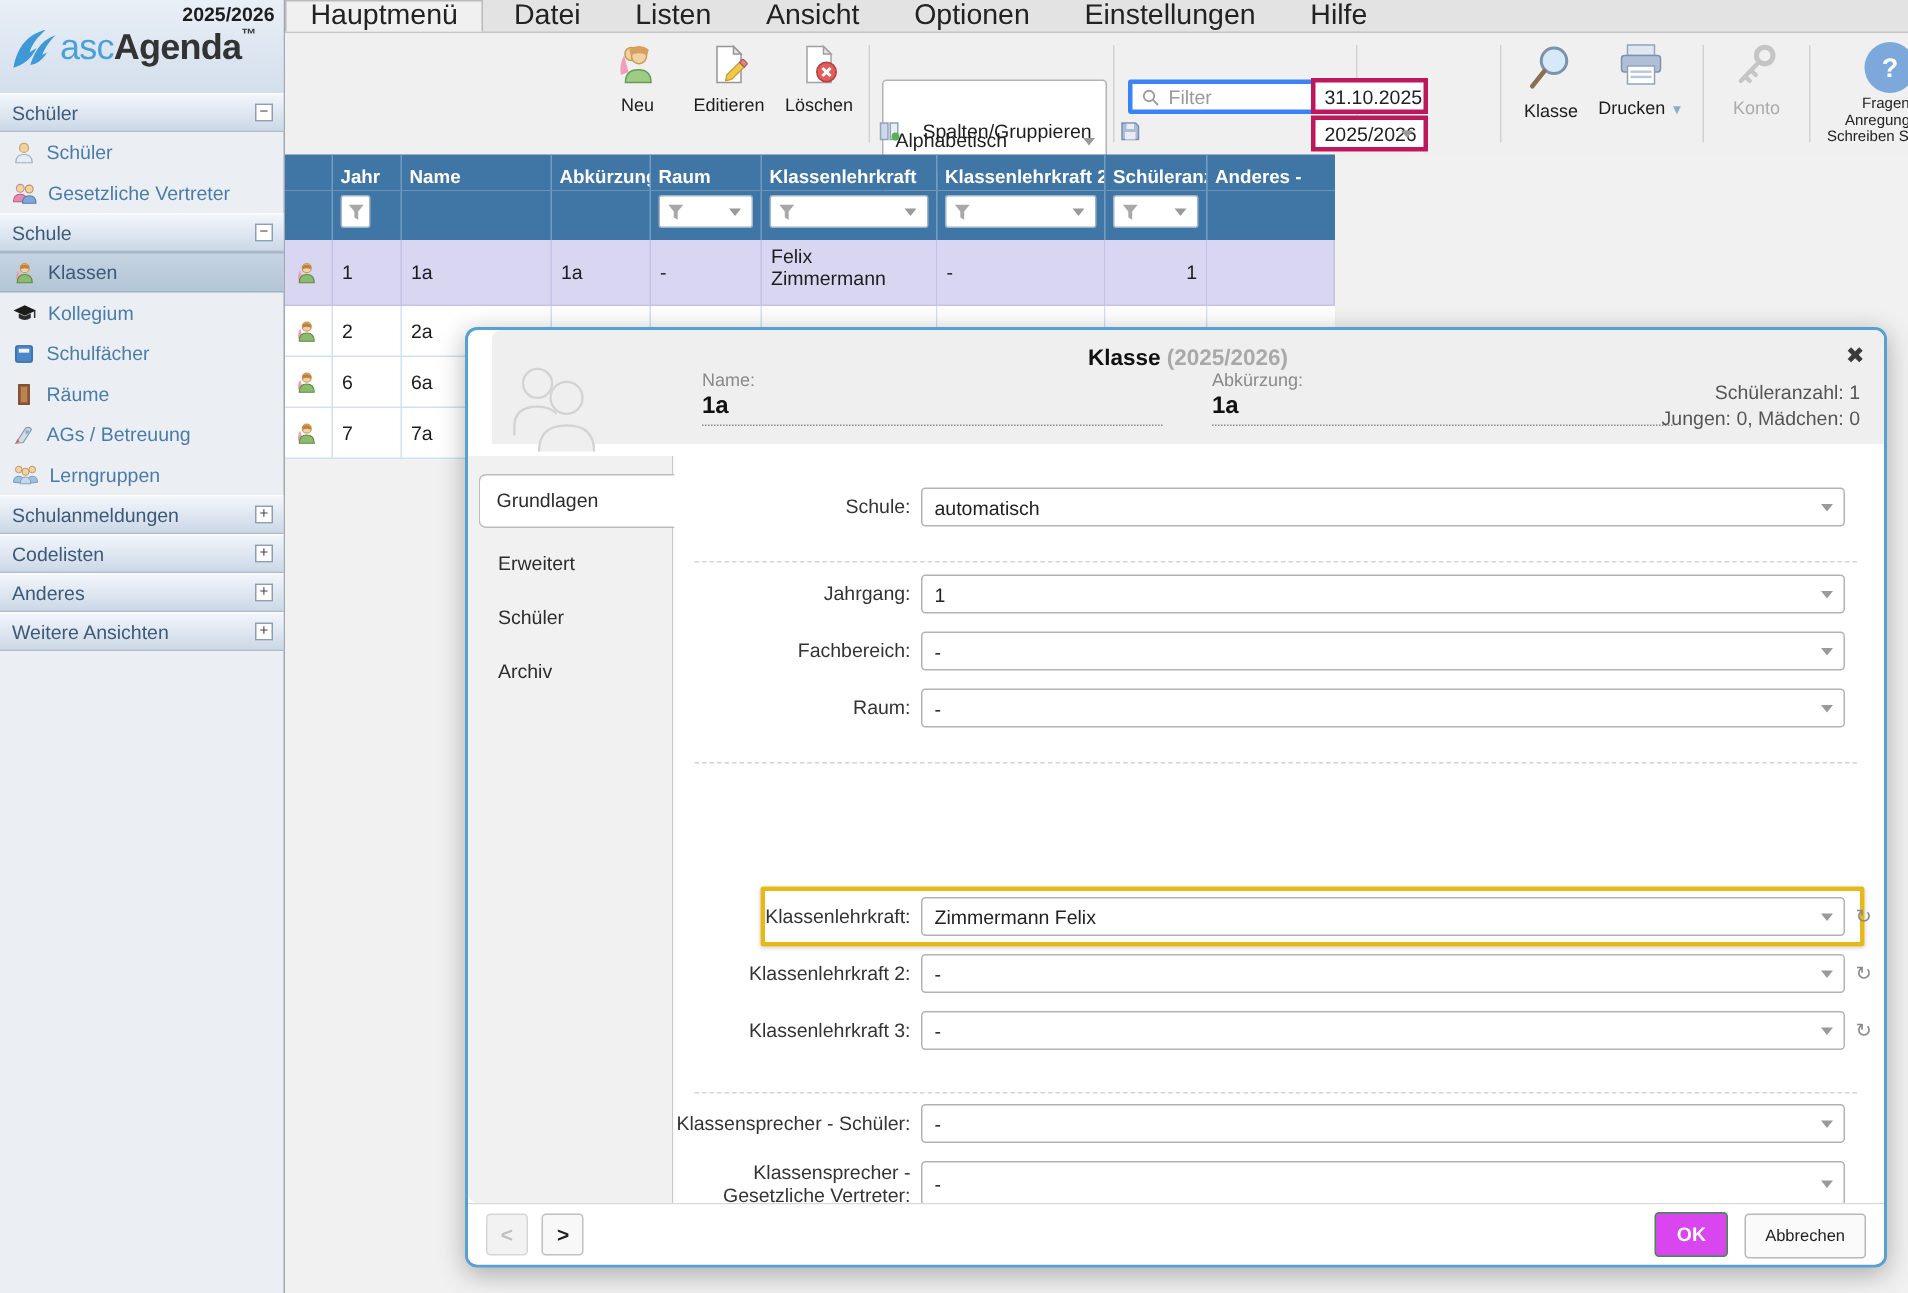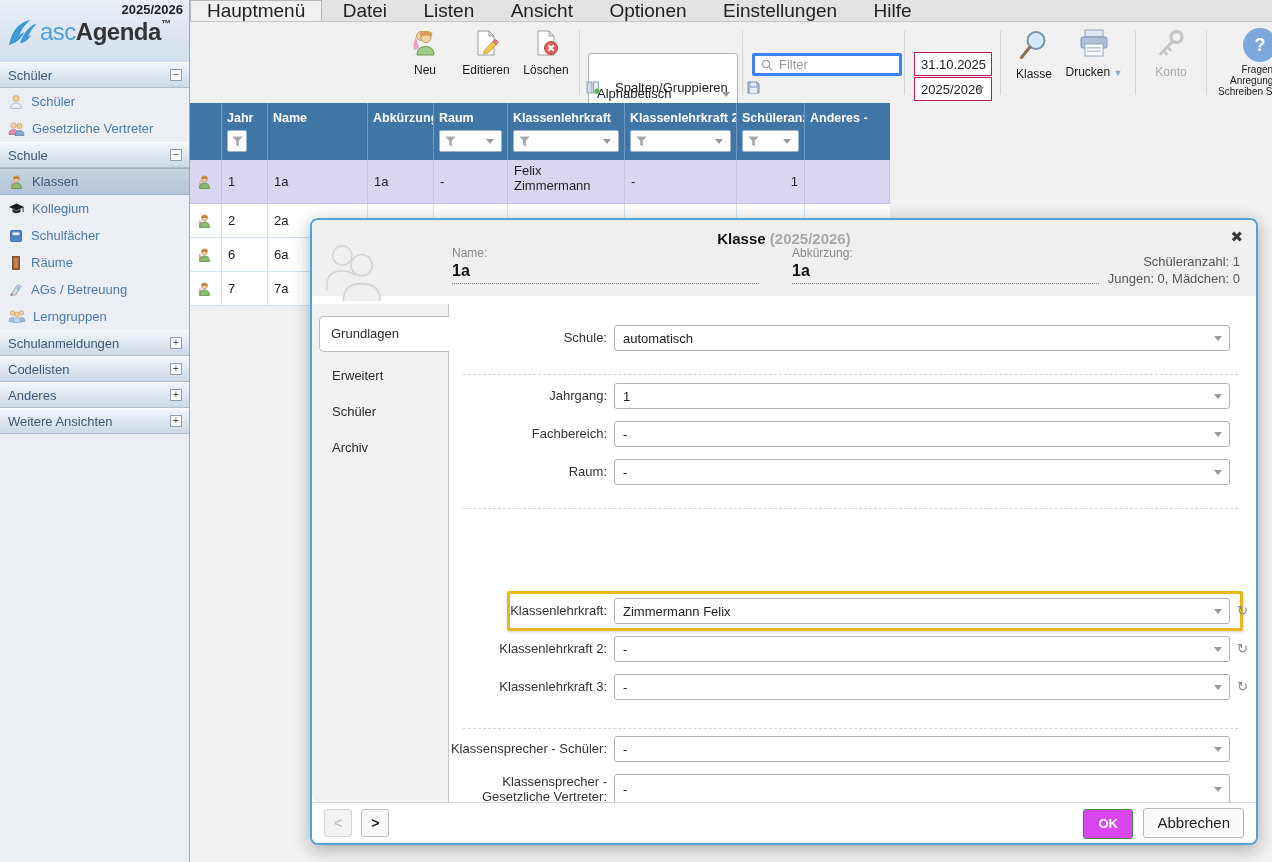--- a/index.html
+++ b/index.html
@@ -35,41 +35,41 @@
   .tb-btn .lbl{margin-top:2px;}
   .tb-btn.disabled{color:#ababab;cursor:default;}
   .sort-dd{position:absolute;left:398px;top:31px;width:150px;height:23px;}
   .dd{position:relative;background:#fff;border:1px solid #b3b3b3;border-radius:3px;height:100%;display:flex;align-items:center;padding:0 20px 0 8px;font-size:13px;color:#222;cursor:pointer;}
   .arr{position:absolute;right:7px;top:50%;margin-top:-2px;width:0;height:0;border-left:4px solid transparent;border-right:4px solid transparent;border-top:5px solid #9a9a9a;}
   .tb-line{position:absolute;left:396px;font-size:13px;color:#1d1d1d;display:flex;align-items:center;gap:15px;cursor:pointer;}
   .tb-line.gray{color:#ababab;cursor:default;}
   #filter-wrap{position:absolute;left:562px;top:31px;width:150px;height:23px;background:#fff;border:3px solid #3b82f6;border-radius:2px;display:flex;align-items:center;padding:0 6px;gap:4px;}
   #filter-wrap input{border:none;outline:none;width:100%;font-size:13px;color:#333;background:transparent;}
   #filter-wrap input::placeholder{color:#9a9a9a;}
-  .date-box{position:absolute;left:724px;width:78px;height:24px;background:#fff;border:1px solid #be185d;display:flex;align-items:center;padding:0 6px;font-size:13px;color:#222;cursor:pointer;}
+  .date-box{position:absolute;left:684px;width:78px;height:24px;background:#fff;border:3px solid #be185d;display:flex;align-items:center;padding:0 6px;font-size:13px;color:#222;cursor:pointer;}
   .qcircle{width:34px;height:34px;border-radius:50%;background:#7da8dc;color:#fff;font-size:18px;font-weight:bold;line-height:34px;text-align:center;margin:0 auto;}
   .help-txt{font-size:10px;color:#222;line-height:11px;margin-top:2px;}
 
   
   #grid{position:absolute;left:190px;top:103px;width:700px;}
   .trow{display:flex;}
   .hcell{background:#4076a6;color:#fff;font-size:12.5px;font-weight:bold;padding:8px 5px 2px 5px;border-right:1px solid #higher;border-right:1px solid #6e9cc2;overflow:hidden;white-space:nowrap;cursor:pointer;}
   .fcell{background:#4076a6;border-right:1px solid #6e9cc2;padding:3px 5px 8px 5px;display:flex;align-items:center;}
   .filter-dd{background:#fff;border:1px solid #9fb4c8;border-radius:2px;height:22px;flex:1;position:relative;display:flex;align-items:center;padding:0 16px 0 5px;cursor:pointer;}
   .filter-sq{background:#fff;border:1px solid #9fb4c8;border-radius:2px;height:22px;width:20px;display:flex;align-items:center;justify-content:center;cursor:pointer;}
   .cell{font-size:13px;color:#1d1d1d;padding:4px 6px;border-right:1px solid #cfe2f2;border-bottom:1px solid #cfe2f2;overflow:hidden;display:flex;align-items:center;}
   .row-sel .cell{background:#d9d6f2;border-right:1px solid #c6c1e6;border-bottom:1px solid #c6c1e6;}
   .row-plain .cell{background:#fff;}
   .cnum{justify-content:flex-end;}
   .w0{width:32px;}.w1{width:46px;}.w2{width:100px;}.w3{width:66px;}.w4{width:74px;}.w5{width:117px;}.w6{width:112px;}.w7{width:68px;}.w8{width:85px;border-right:none;}
   .cell.wrap{white-space:normal;line-height:15px;align-items:flex-start;padding-top:3px;}
 
   
   #modal{position:absolute;left:310px;top:218px;width:948px;height:627px;background:#fff;border:2px solid #55a1d1;border-radius:8px;box-shadow:0 4px 18px rgba(0,0,0,.3);z-index:10;}
-  #m-header{position:absolute;left:0;top:0;right:0;height:76px;background:#efefef;border-radius:6px 6px 0 0;}
+  #m-header{position:absolute;left:16px;top:0;right:0;height:76px;background:#efefef;border-radius:6px 6px 0 0;}
   #m-title{position:absolute;left:0;right:0;top:10px;text-align:center;font-size:15px;font-weight:bold;color:#111;}
   #m-title .yr{color:#a9a9a9;}
   #m-close{position:absolute;right:13px;top:8px;font-size:15px;font-weight:bold;color:#3a3a3a;cursor:pointer;}
   .hd-group{position:absolute;top:26px;width:307px;border-bottom:1px dotted #8a8a8a;padding-bottom:3px;}
   .hd-label{font-size:12px;color:#8a8a8a;}
   .hd-value{font-size:16px;font-weight:bold;color:#111;margin-top:2px;}
   #m-stats{position:absolute;right:16px;top:33px;text-align:right;font-size:13px;color:#555;line-height:17px;}
   #m-ghost{position:absolute;left:10px;top:22px;}
   #m-tabs{position:absolute;left:0;top:84px;width:137px;bottom:41px;background:#f1f1f1;border-right:1px solid #c9c9c9;border-radius:0 0 0 6px;}
   .m-tab{position:absolute;left:0;width:137px;padding-left:20px;font-size:13px;color:#2c2c2c;cursor:pointer;}
@@ -78,21 +78,21 @@
   .dash{position:absolute;left:14px;right:18px;border-top:1px dashed #d4d4d4;}
   .frow{position:absolute;left:0;right:0;height:26px;}
   .flabel{position:absolute;left:0;width:158px;text-align:right;line-height:26px;font-size:13px;color:#333;}
   .fdd{position:absolute;left:165px;width:616px;height:26px;}
   .refresh{position:absolute;left:788px;top:5px;font-size:13px;color:#8a8a8a;cursor:pointer;}
   #gold-box{position:absolute;left:58px;top:287px;width:736px;height:40px;border:3px solid #e8b71a;border-radius:2px;box-shadow:0 1px 3px rgba(0,0,0,.18);pointer-events:none;}
   #m-footer{position:absolute;left:0;right:0;bottom:0;height:41px;border-top:1px solid #d9d9d9;background:#fff;border-radius:0 0 6px 6px;display:flex;align-items:center;justify-content:space-between;padding:0 12px;}
   .nav-btn{width:28px;height:28px;border:1px solid #c0c0c0;border-radius:3px;background:#f8f8f8;font-size:14px;font-weight:bold;color:#222;text-align:center;line-height:26px;cursor:pointer;display:inline-block;}
   .nav-btn.disabled{background:#f2f2f2;border-color:#d6d6d6;color:#c0c0c0;cursor:default;}
   .btn-ok{height:30px;padding:0 14px;background:#d946ef;border:1px solid #3b9040;border-radius:3px;color:#fff;font-size:13px;font-weight:bold;line-height:28px;cursor:pointer;display:inline-block;}
-  .btn-cancel{height:30px;padding:0 13px;background:#fafafa;border:1px solid #b8b8b8;border-radius:3px;color:#222;font-size:15px;line-height:28px;cursor:pointer;display:inline-block;margin-left:6px;}
+  .btn-cancel{height:30px;padding:0 13px;background:#fafafa;border:1px solid #b8b8b8;border-radius:3px;color:#222;font-size:11px;line-height:28px;cursor:pointer;display:inline-block;margin-left:6px;}
 </style>
 </head>
 <body>
 
 <div id="stage">
 
   <aside id="sidebar">
     <div id="logo-area">
       <div id="logo-year">2025/2026</div>
       <div id="logo-line">

